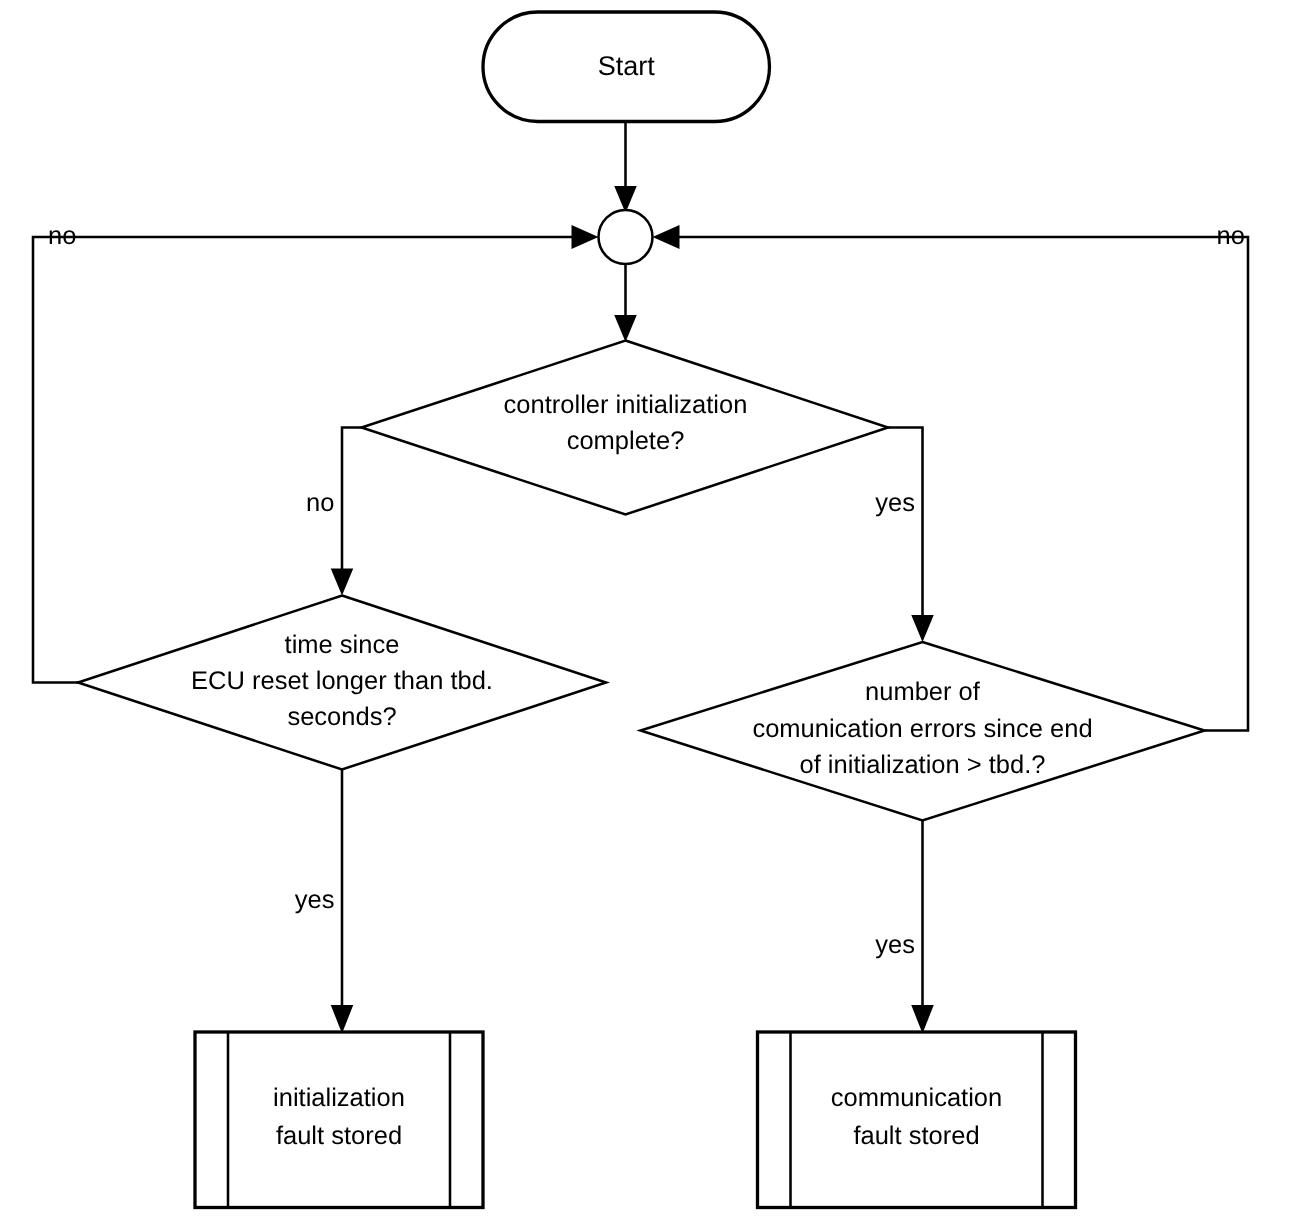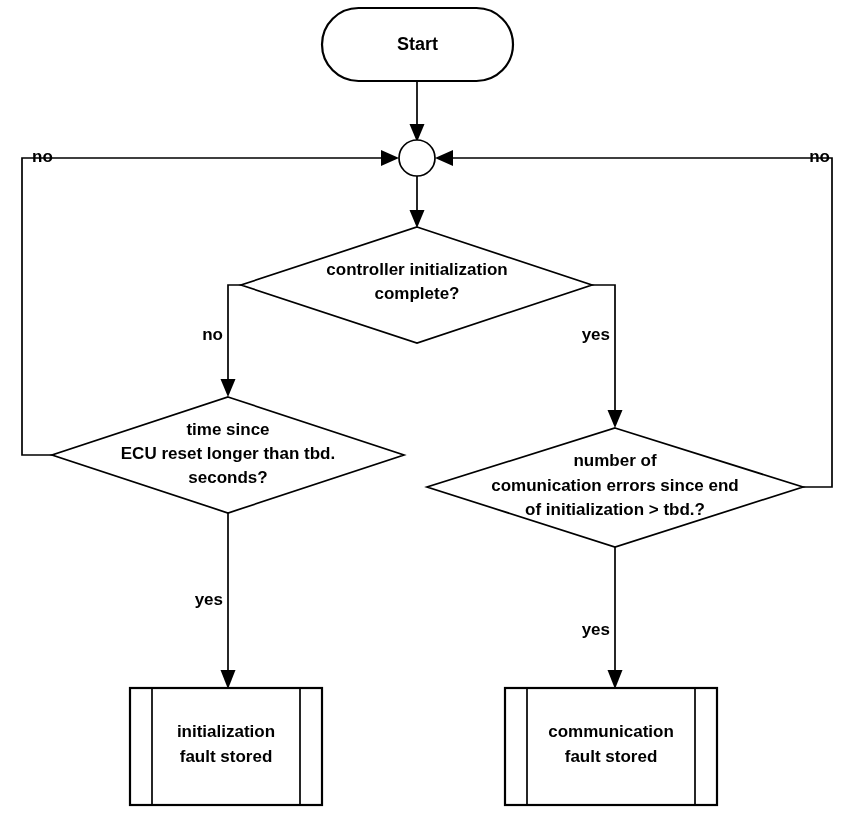--- a/index.html
+++ b/index.html
@@ -10,21 +10,20 @@
   }
   body {
     font-family: "Liberation Sans", sans-serif;
   }
   #canvas {
     position: relative;
     width: 856px;
     height: 818px;
     background: #ffffff;
     overflow: hidden;
-    font-weight: bold;
   }
   #canvas svg {
     position: absolute;
     top: 0;
     left: 0;
     width: 864px;
     height: 818px;
   }
   .shape-stroke {
     fill: #ffffff;

